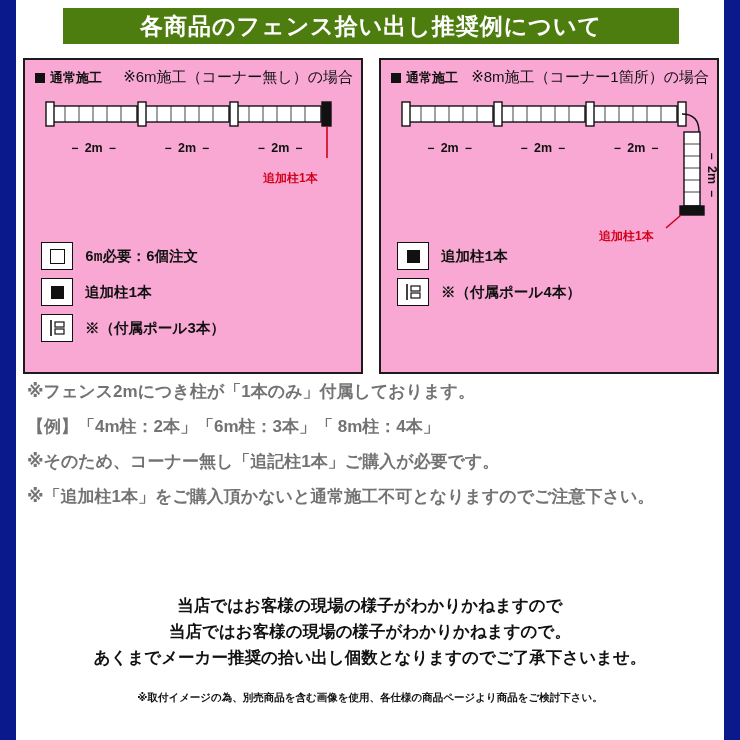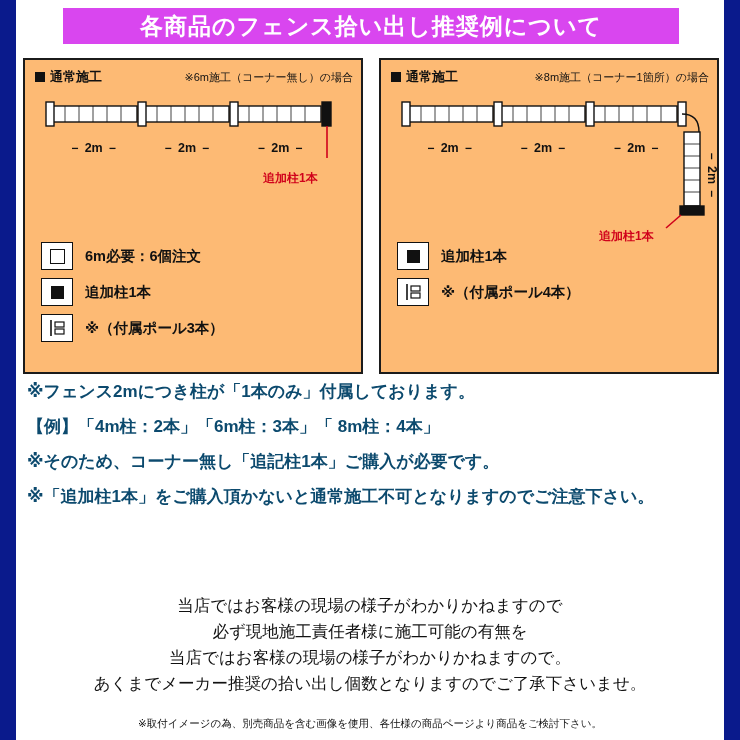--- a/index.html
+++ b/index.html
@@ -23,46 +23,46 @@
   .edge.left .edge-inner{left:16px;}
   .edge.right .edge-inner{right:16px;}
 
   .page{
     position:absolute;left:21px;top:0;width:698px;height:740px;
   }
 
   
   .title-bar{
     position:absolute;left:42px;top:8px;width:616px;height:36px;
-    background:#d946ef;
+    background:#4d7c0f;
     color:#ffffff;
     display:flex;align-items:center;justify-content:center;
     font-size:23px;font-weight:bold;letter-spacing:1px;
   }
 
   
   .panel{
     position:absolute;top:58px;
     width:336px;height:312px;
     border:2px solid #1b1b1b;
-    background:#fdba74;
+    background:#f9a8d4;
   }
   .panel.left{left:2px;}
   .panel.right{left:358px;}
 
   .panel-head{
     position:absolute;top:8px;left:10px;right:8px;
     display:flex;align-items:center;
     font-size:13px;font-weight:bold;color:#111;
   }
   .panel-head .sq{
     display:inline-block;width:10px;height:10px;background:#111;margin-right:5px;
   }
   .panel-head .cond{
-    font-size:11px;font-weight:normal;margin-left:auto;color:#111;
+    font-size:15px;font-weight:normal;margin-left:auto;color:#111;
   }
 
   
   .draw{
     position:absolute;top:28px;left:0;width:100%;height:150px;text-align:center;
   }
 
   
   .rows{
     position:absolute;left:16px;top:178px;right:10px;
@@ -71,40 +71,40 @@
     display:flex;align-items:center;height:36px;
   }
   .row .icon{
     width:30px;height:26px;border:1.5px solid #111;
     display:flex;align-items:center;justify-content:center;
     margin-right:12px;flex:0 0 auto;background:#fff;
     position:relative;
   }
   .row .icon .fill-sq{width:13px;height:13px;background:#111;}
   .row .icon .open-sq{width:13px;height:13px;border:1.5px solid #111;}
-  .row .label{font-size:14.5px;color:#111;font-weight:bold;}
+  .row .label{font-size:14.5px;color:#111;font-weight:bold;font-family:Liberation Mono, monospace;}
 
   
   .notes{
     position:absolute;left:6px;top:380px;width:690px;
   }
   .note{
-    font-size:17px;color:#0c4a6e;font-weight:bold;margin-bottom:12px;
+    font-size:17px;color:#737373;font-weight:bold;margin-bottom:12px;
     letter-spacing:0px;
   }
 
   
   .bottom{
     position:absolute;left:0;top:592px;width:698px;text-align:center;
   }
   .bottom div{
-    font-size:16.5px;color:#111;font-weight:normal;line-height:26px;
+    font-size:16.5px;color:#111;font-weight:bold;line-height:26px;
   }
   .bottom .small{
-    font-size:10.5px;font-weight:normal;margin-top:14px;color:#111;
+    font-size:10.5px;font-weight:bold;margin-top:14px;color:#111;
   }
 
   .red{color:#d0021b;}
   svg{display:block;}
 </style>
 </head>
 <body>
 
 <div class="edge left">
     <div class="edge-inner"></div>
@@ -279,19 +279,18 @@
 
   <div class="notes">
     <div class="note">※フェンス2mにつき柱が「1本のみ」付属しております。</div>
     <div class="note">【例】「4m柱：2本」「6m柱：3本」「 8m柱：4本」</div>
     <div class="note">※そのため、コーナー無し「追記柱1本」ご購入が必要です。</div>
     <div class="note">※「追加柱1本」をご購入頂かないと通常施工不可となりますのでご注意下さい。</div>
   </div>
 
   <div class="bottom">
     <div>当店ではお客様の現場の様子がわかりかねますので</div>
-    <div>必ず現地施工責任者様に施工可能の有無を</div>
     <div>当店ではお客様の現場の様子がわかりかねますので。</div>
     <div>あくまでメーカー推奨の拾い出し個数となりますのでご了承下さいませ。</div>
     <div class="small">※取付イメージの為、別売商品を含む画像を使用、各仕様の商品ページより商品をご検討下さい。</div>
   </div>
 
 </div>
 
 </body></html>

